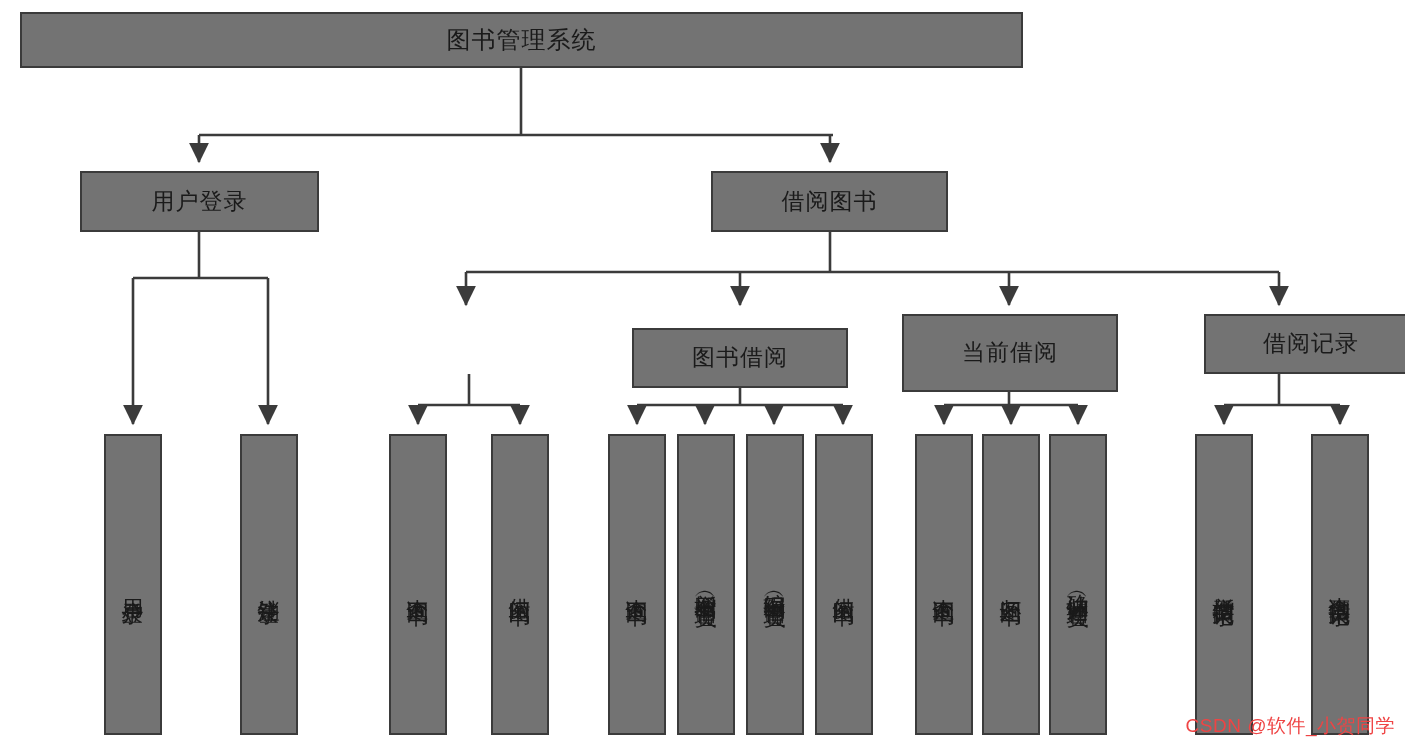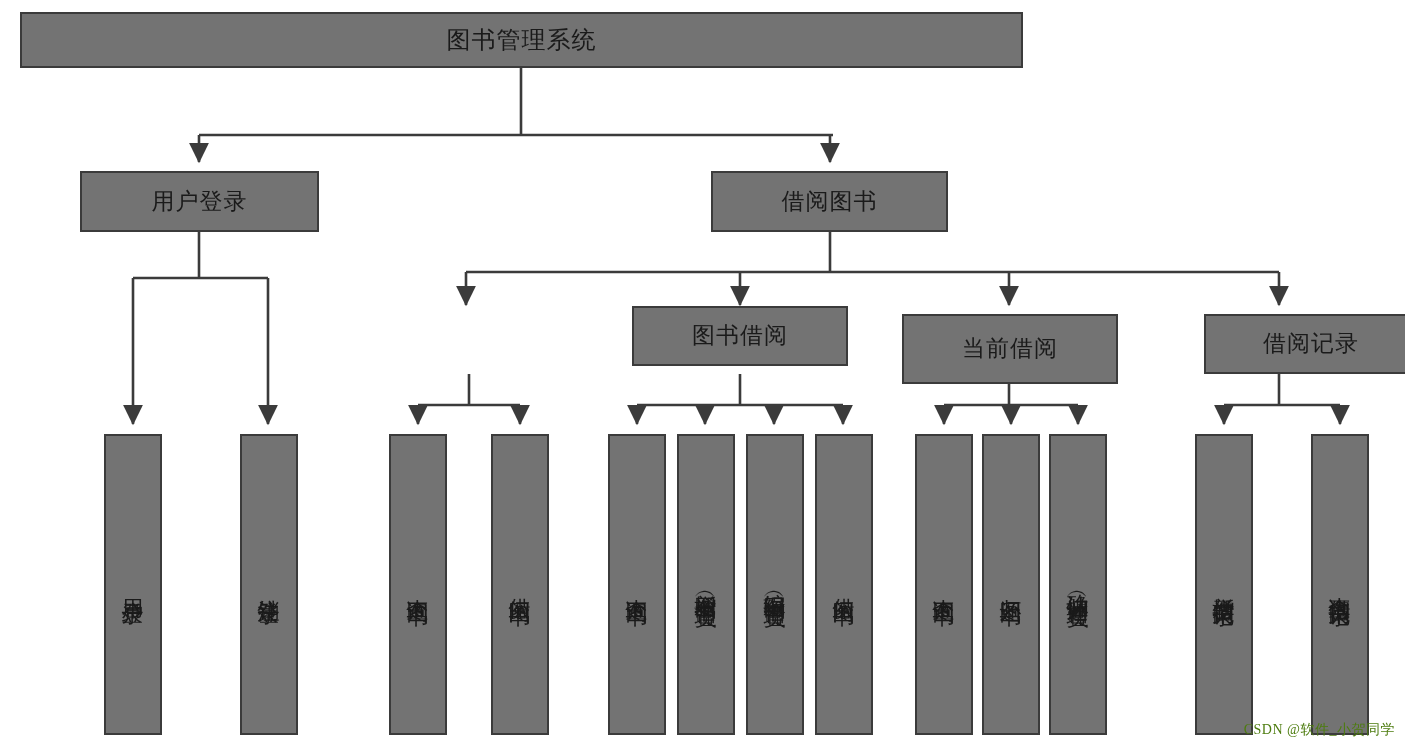--- a/index.html
+++ b/index.html
@@ -56,25 +56,25 @@
     line-height: 1.32;
     letter-spacing: 2px;
     white-space: nowrap;
     text-align: center;
     display: block;
   }
   .watermark {
     position: absolute;
     right: 10px;
     bottom: 8px;
-    font-size: 14px;
-    color: #4d7c0f;
+    font-size: 19px;
+    color: #ef4444;
     letter-spacing: 0.5px;
     white-space: nowrap;
-    font-family: Liberation Serif, serif;
+    font-family: Liberation Sans, sans-serif;
   }
 </style>
 </head>
 <body>
 
 <div id="diagram-root">
 
   <svg class="connectors" viewBox="0 0 1405 747" xmlns="http://www.w3.org/2000/svg">
     <defs>
       <marker id="arrow" markerWidth="9" markerHeight="9" refX="7.5" refY="4.5" orient="auto" markerUnits="strokeWidth">
@@ -131,25 +131,25 @@
 
   <div class="node horizontal" style="left:80px; top:171px; width:239px; height:61px;">
     <span>用户登录</span>
   </div>
 
   <div class="node horizontal" style="left:711px; top:171px; width:237px; height:61px;">
     <span>借阅图书</span>
   </div>
 
 
-  <div class="node horizontal" style="left:632px; top:306px; width:216px; height:60px;">
+  <div class="node horizontal" style="left:632px; top:328px; width:216px; height:60px;">
     <span>图书借阅</span>
   </div>
 
-  <div class="node horizontal" style="left:902px; top:314px; width:216px; height:70px;">
+  <div class="node horizontal" style="left:902px; top:314px; width:216px; height:78px;">
     <span>当前借阅</span>
   </div>
 
   <div class="node horizontal" style="left:1204px; top:314px; width:214px; height:60px;">
     <span>借阅记录</span>
   </div>
 
   <div class="node vertical" style="left:104px; top:434px; width:58px; height:301px;">
     <span class="vtext">用户登录</span>
   </div>

